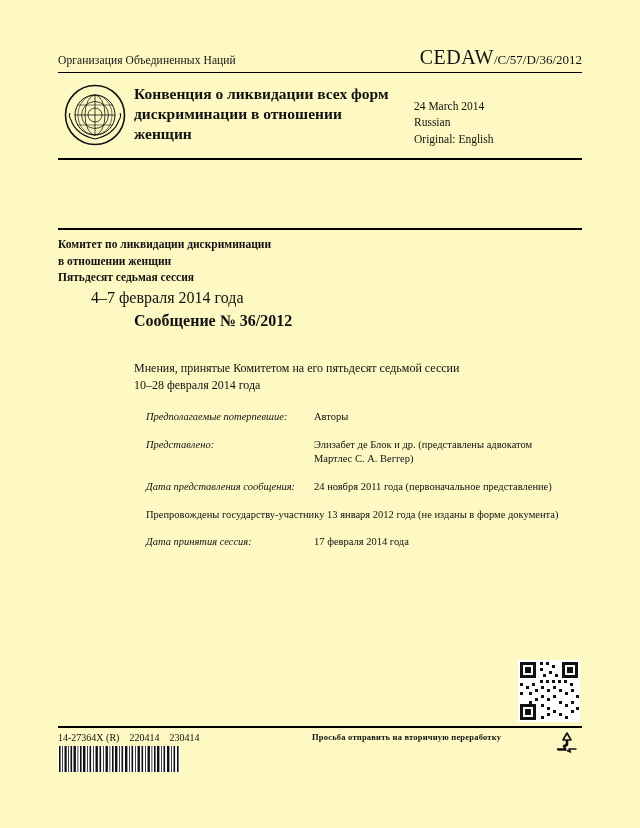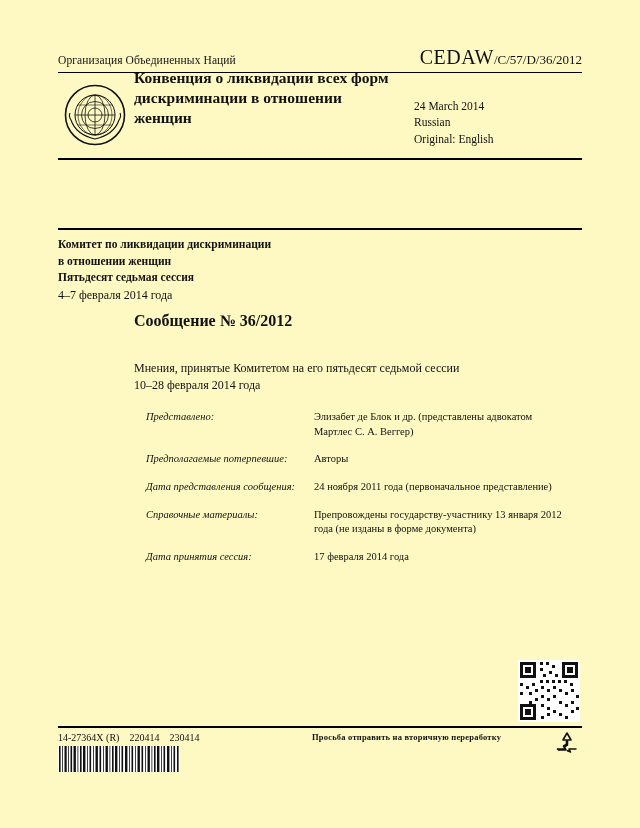--- a/index.html
+++ b/index.html
@@ -75,21 +75,21 @@
     left: 6px;
     top: 44px;
     width: 62px;
     height: 62px;
   }
   .emblem svg { display: block; }
 
   .conv-title {
     position: absolute;
     left: 76px;
-    top: 28px;
+    top: 44px;
     width: 260px;
     font-size: 15.5px;
     font-weight: bold;
     line-height: 1.30;
     color: #111;
   }
 
   .doc-meta {
     position: absolute;
     left: 356px;
@@ -116,23 +116,24 @@
     color: #111;
   }
   .committee .l1,
   .committee .l2,
   .committee .l3 {
     font-size: 11.5px;
     font-weight: bold;
     line-height: 1.45;
   }
   .committee .l4 {
-    font-size: 12px;
+    font-size: 16px;
     line-height: 1.5;
     font-weight: normal;
+    margin-left: 33px;
   }
 
   
   .comm-no {
     position: absolute;
     left: 76px;
     top: 272px;
     font-size: 16px;
     font-weight: bold;
     color: #111;
@@ -274,33 +275,32 @@
     </div>
 
     <div class="comm-no">Сообщение № 36/2012</div>
     <div class="views-title">
       <div>Мнения, принятые Комитетом на его пятьдесят седьмой сессии</div>
       <div>10–28 февраля 2014 года</div>
     </div>
 
     <div class="particulars">
       <div class="prow">
+        <div class="plabel">Предполагаемые потерпевшие:</div>
+        <div class="pvalue">Авторы</div>
+      </div>
+      <div class="prow">
         <div class="plabel">Представлено:</div>
         <div class="pvalue">Элизабет де Блок и др. (представлены адвокатом Мартлес С. А. Веггер)</div>
-      </div>
-      <div class="prow">
-        <div class="plabel">Предполагаемые потерпевшие:</div>
-        <div class="pvalue">Авторы</div>
       </div>
       <div class="prow">
         <div class="plabel">Дата представления сообщения:</div>
         <div class="pvalue">24 ноября 2011 года (первоначальное представление)</div>
       </div>
       <div class="prow">
-        <div class="plabel">Справочные материалы:</div>
         <div class="pvalue">Препровождены государству-участнику 13 января 2012 года (не изданы в форме документа)</div>
       </div>
       <div class="prow">
         <div class="plabel">Дата принятия сессия:</div>
         <div class="pvalue">17 февраля 2014 года</div>
       </div>
     </div>
 
     <div class="qr">
       <svg viewBox="0 0 62 62" width="62" height="62" aria-hidden="true">

